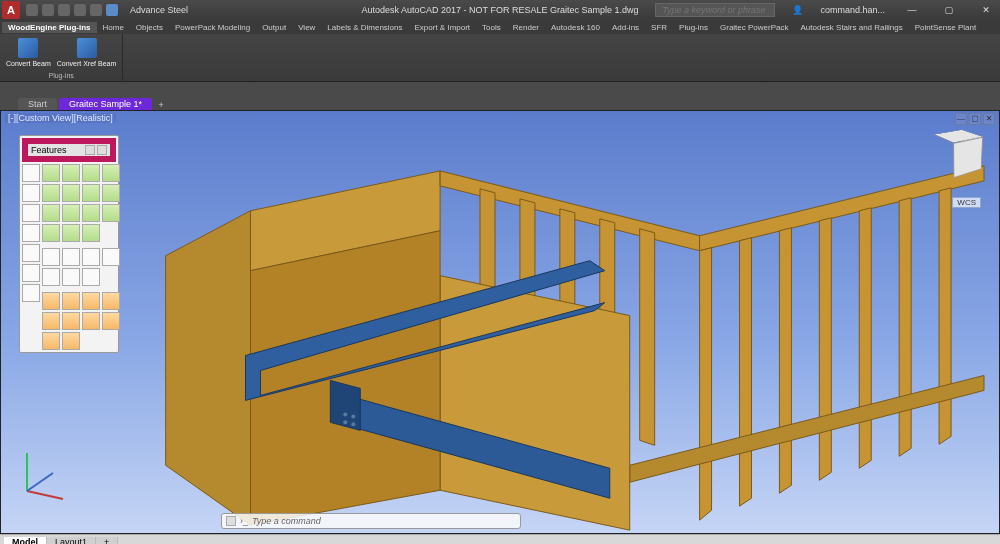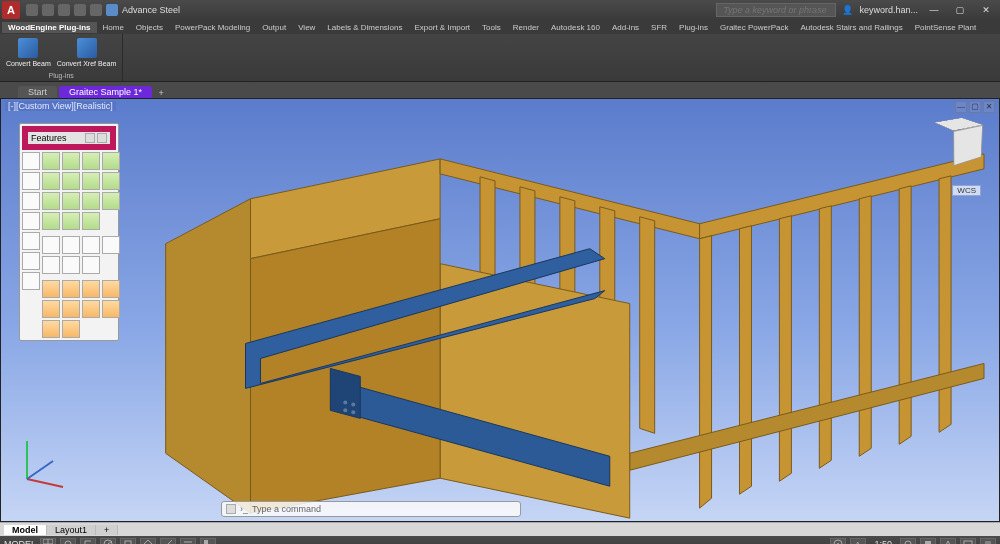--- a/index.html
+++ b/index.html
@@ -5,40 +5,40 @@
 * { box-sizing: border-box; margin: 0; padding: 0; font-family: "Segoe UI", Tahoma, sans-serif; }
 html, body { width: 1000px; height: 544px; overflow: hidden; background: #333; }
 
 
 .titlebar { height: 20px; background: linear-gradient(#4a4a4a, #3a3a3a); display: flex; align-items: center; font-size: 9px; color: #ddd; position: relative; }
 .app-badge { width: 18px; height: 18px; background: #b02b2b; color: #fff; font-weight: bold; display: flex; align-items: center; justify-content: center; font-size: 11px; margin: 0 2px; border-radius: 2px; }
 .qat { display: flex; gap: 4px; margin-left: 4px; }
 .qat-icon { width: 12px; height: 12px; background: #666; border-radius: 2px; }
 .qat-icon.active { background: #5a8dc8; }
 .title-center { position: absolute; left: 50%; transform: translateX(-50%); white-space: nowrap; }
-.title-right { margin-left: auto; display: flex; align-items: center; gap: 6px; margin-right: 4px; }
+.title-right { margin-left: auto; display: flex; align-items: center; gap: 17px; margin-right: 4px; }
 .searchbox { background: #555; color: #aaa; font-size: 9px; padding: 1px 6px; border: 1px solid #666; font-style: italic; width: 120px; }
 .user { font-size: 9px; }
 .winbtn { width: 20px; text-align: center; cursor: pointer; }
 
 
 .ribbontabs { height: 14px; background: #3a3a3a; display: flex; align-items: center; font-size: 8px; color: #ccc; padding-left: 2px; gap: 0; }
 .ribbontabs .tab { padding: 1px 6px; cursor: pointer; white-space: nowrap; }
 .ribbontabs .tab.active { background: #555; color: #fff; font-weight: bold; }
 
 
 .ribbon { height: 48px; background: linear-gradient(#444, #3a3a3a); display: flex; align-items: stretch; border-bottom: 1px solid #222; }
 .ribbon-group { border-right: 1px solid #2a2a2a; display: flex; flex-direction: column; align-items: center; padding: 2px 4px; }
 .ribbon-buttons { display: flex; gap: 2px; flex: 1; }
 .ribbon-btn { display: flex; flex-direction: column; align-items: center; justify-content: flex-start; font-size: 7px; color: #eee; cursor: pointer; padding: 2px; }
 .ribbon-btn .ico { width: 20px; height: 20px; background: linear-gradient(135deg, #4a90d9, #2c5aa0); border-radius: 2px; margin-bottom: 2px; }
 .ribbon-group-label { font-size: 7px; color: #bbb; text-align: center; margin-top: auto; }
 
 
-.doctabs { height: 16px; background: #4a4a4a; display: flex; align-items: flex-end; font-size: 9px; padding-left: 18px; }
+.doctabs { height: 28px; background: #4a4a4a; display: flex; align-items: flex-end; font-size: 9px; padding-left: 18px; }
 .doctab { padding: 1px 10px; color: #ccc; cursor: pointer; border-top-left-radius: 3px; border-top-right-radius: 3px; background: #555; margin-right: 2px; }
 .doctab.active { background: #6d28d9; color: #fff; }
 .doctab-add { width: 14px; text-align: center; color: #ccc; cursor: pointer; }
 
 
 .viewport { position: relative; height: 424px; background: linear-gradient(180deg, #5b7ccc 0%, #8aa8e6 55%, #c5d5f5 100%); border: 1px solid #222; overflow: hidden; }
 .vp-label { position: absolute; top: 2px; left: 4px; font-size: 9px; color: #e0e8ff; background: rgba(80,100,180,.35); padding: 0 3px; }
 .vp-controls { position: absolute; top: 2px; right: 4px; display: flex; gap: 2px; }
 .vp-controls span { width: 12px; height: 12px; background: rgba(120,140,200,.6); border: 1px solid #6a7aa0; font-size: 8px; color: #333; text-align: center; line-height: 10px; cursor: pointer; }
 
@@ -92,25 +92,26 @@
 <div class="titlebar">
   <div class="app-badge">A</div>
   <div class="qat">
     <div class="qat-icon"></div>
     <div class="qat-icon"></div>
     <div class="qat-icon"></div>
     <div class="qat-icon"></div>
     <div class="qat-icon"></div>
     <div class="qat-icon active"></div>
   </div>
-  <span style="margin-left:4px">Advance Steel</span>
+  <span style="margin-left:12px">Advance Steel</span>
+  <div class="title-center">Autodesk AutoCAD 2017 - NOT FOR RESALE    Graitec Sample 1.dwg</div>
   <div class="title-right">
     <input class="searchbox" placeholder="Type a keyword or phrase" style="">
     <span>👤</span>
-    <span class="user">keyword.han...</span>
+    <span class="user">command.han...</span>
     <span class="winbtn">—</span>
     <span class="winbtn">▢</span>
     <span class="winbtn">✕</span>
   </div>
 </div>
 
 <div class="ribbontabs">
   <span class="tab active">WoodEngine Plug-ins</span>
   <span class="tab">Home</span>
   <span class="tab">Objects</span>
@@ -276,21 +277,21 @@
 
   <svg class="ucs" width="60" height="60">
     <line x1="12" y1="48" x2="12" y2="10" stroke="#2bc45a" stroke-width="2"></line>
     <line x1="12" y1="48" x2="48" y2="56" stroke="#c43a3a" stroke-width="2"></line>
     <line x1="12" y1="48" x2="38" y2="30" stroke="#3a66c4" stroke-width="2"></line>
   </svg>
 
   <div class="cmdline">
     <span class="handle"></span>
     <span>›_</span>
-    <span style="">Type a command</span>
+    <span style="font-style:italic">Type a command</span>
   </div>
 </div>
 
 <div class="bottomtabs">
   <div class="btab active">Model</div>
   <div class="btab">Layout1</div>
   <div class="btab">+</div>
 </div>
 
 <div class="status">

